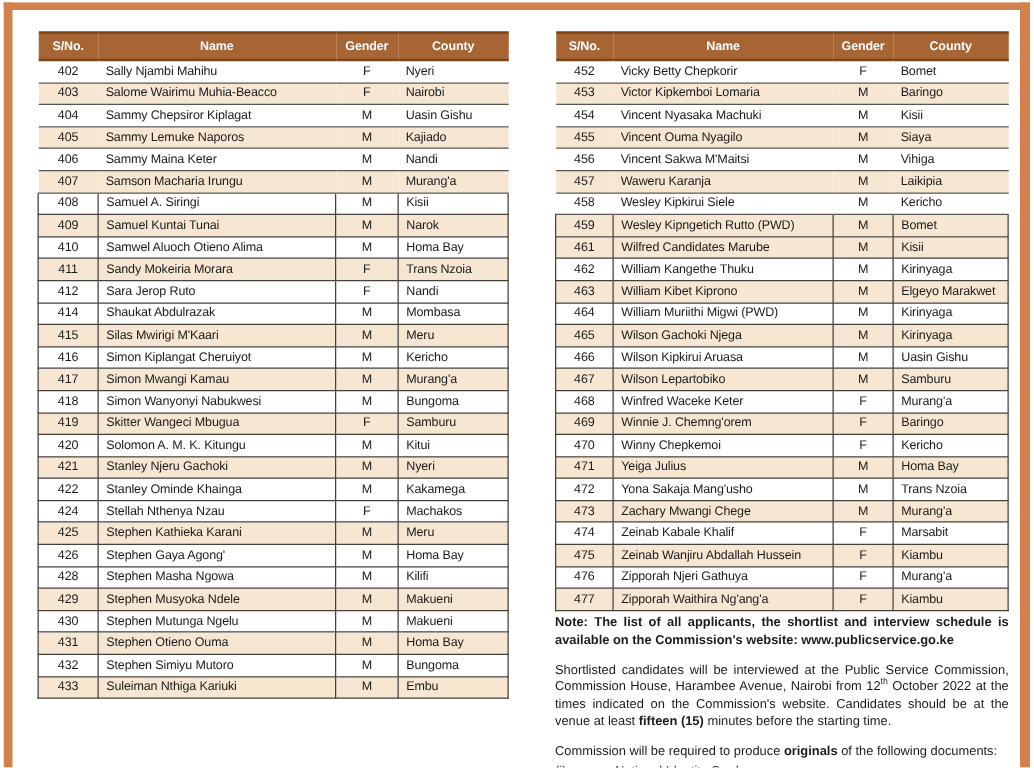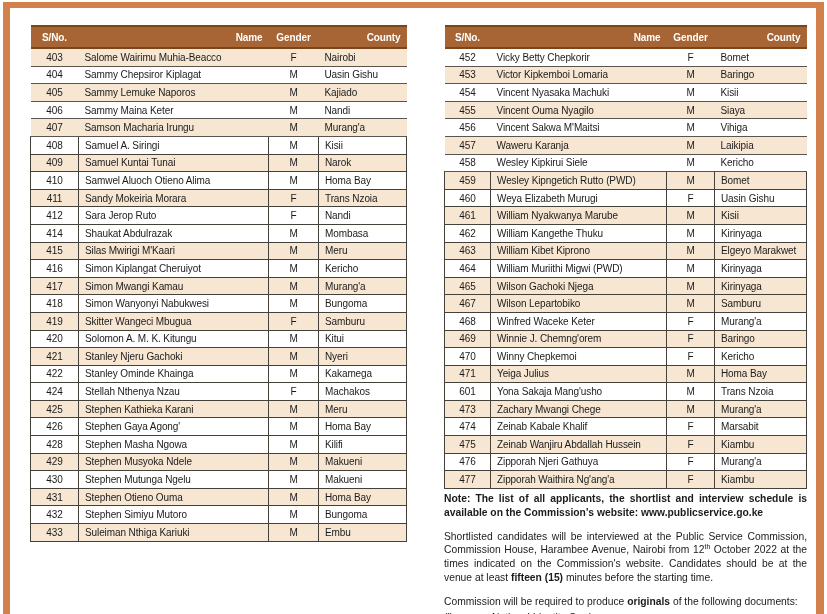--- a/index.html
+++ b/index.html
@@ -30,21 +30,21 @@
     letter-spacing: -0.1px;
   }
   thead th {
     background: #a76434;
     color: #ffffff;
     font-weight: bold;
     height: 20px;
     border-top: 2px solid #7c4519;
     border-bottom: 2px solid #7c4519;
     padding: 0 6px;
-    text-align: right;
+    text-align: center;
   }
   thead th.c-sno, thead th.c-gender { text-align: center; padding: 0; }
 
   tbody td {
     height: 16.6px;
     padding: 0 6px;
     vertical-align: middle;
     white-space: nowrap;
     overflow: hidden;
   }
@@ -98,20 +98,26 @@
         </colgroup>
       <thead>
         <tr>
           <th class="c-sno">S/No.</th>
           <th class="c-name">Name</th>
           <th class="c-gender">Gender</th>
           <th class="c-county">County</th>
         </tr>
       </thead>
       <tbody>
+          <tr class="white plain">
+            <td>402</td>
+            <td>Sally Njambi Mahihu</td>
+            <td>F</td>
+            <td>Nyeri</td>
+          </tr>
           <tr class="cream plain">
             <td>403</td>
             <td>Salome Wairimu Muhia-Beacco</td>
             <td>F</td>
             <td>Nairobi</td>
           </tr>
           <tr class="white plain">
             <td>404</td>
             <td>Sammy Chepsiror Kiplagat</td>
             <td>M</td>
@@ -335,29 +341,23 @@
             <td>Wesley Kipkirui Siele</td>
             <td>M</td>
             <td>Kericho</td>
           </tr>
           <tr class="cream boxed">
             <td>459</td>
             <td>Wesley Kipngetich Rutto (PWD)</td>
             <td>M</td>
             <td>Bomet</td>
           </tr>
-          <tr class="white boxed">
-            <td>460</td>
-            <td>Weya Elizabeth Murugi</td>
-            <td>F</td>
-            <td>Uasin Gishu</td>
-          </tr>
           <tr class="cream boxed">
             <td>461</td>
-            <td>William Nyakwanya Marube</td>
+            <td>Wilfred Candidates Marube</td>
             <td>M</td>
             <td>Kisii</td>
           </tr>
           <tr class="white boxed">
             <td>462</td>
             <td>William Kangethe Thuku</td>
             <td>M</td>
             <td>Kirinyaga</td>
           </tr>
           <tr class="cream boxed">
@@ -371,20 +371,26 @@
             <td>William Muriithi Migwi (PWD)</td>
             <td>M</td>
             <td>Kirinyaga</td>
           </tr>
           <tr class="cream boxed">
             <td>465</td>
             <td>Wilson Gachoki Njega</td>
             <td>M</td>
             <td>Kirinyaga</td>
           </tr>
+          <tr class="white boxed">
+            <td>466</td>
+            <td>Wilson Kipkirui Aruasa</td>
+            <td>M</td>
+            <td>Uasin Gishu</td>
+          </tr>
           <tr class="cream boxed">
             <td>467</td>
             <td>Wilson Lepartobiko</td>
             <td>M</td>
             <td>Samburu</td>
           </tr>
           <tr class="white boxed">
             <td>468</td>
             <td>Winfred Waceke Keter</td>
             <td>F</td>
@@ -402,21 +408,21 @@
             <td>F</td>
             <td>Kericho</td>
           </tr>
           <tr class="cream boxed">
             <td>471</td>
             <td>Yeiga Julius</td>
             <td>M</td>
             <td>Homa Bay</td>
           </tr>
           <tr class="white boxed">
-            <td>601</td>
+            <td>472</td>
             <td>Yona Sakaja  Mang'usho</td>
             <td>M</td>
             <td>Trans Nzoia</td>
           </tr>
           <tr class="cream boxed">
             <td>473</td>
             <td>Zachary Mwangi Chege</td>
             <td>M</td>
             <td>Murang'a</td>
           </tr>

